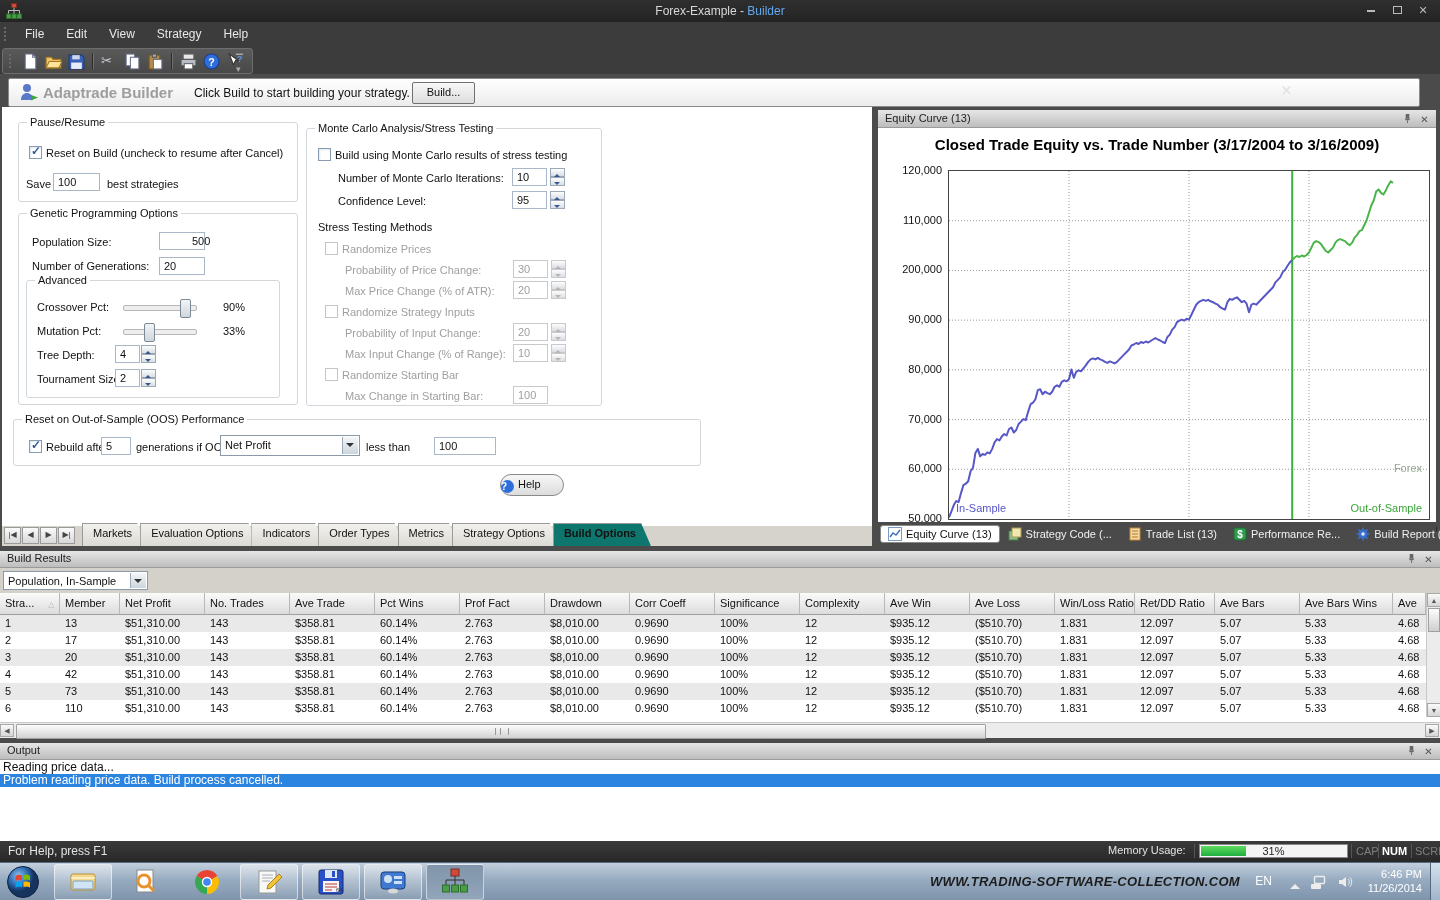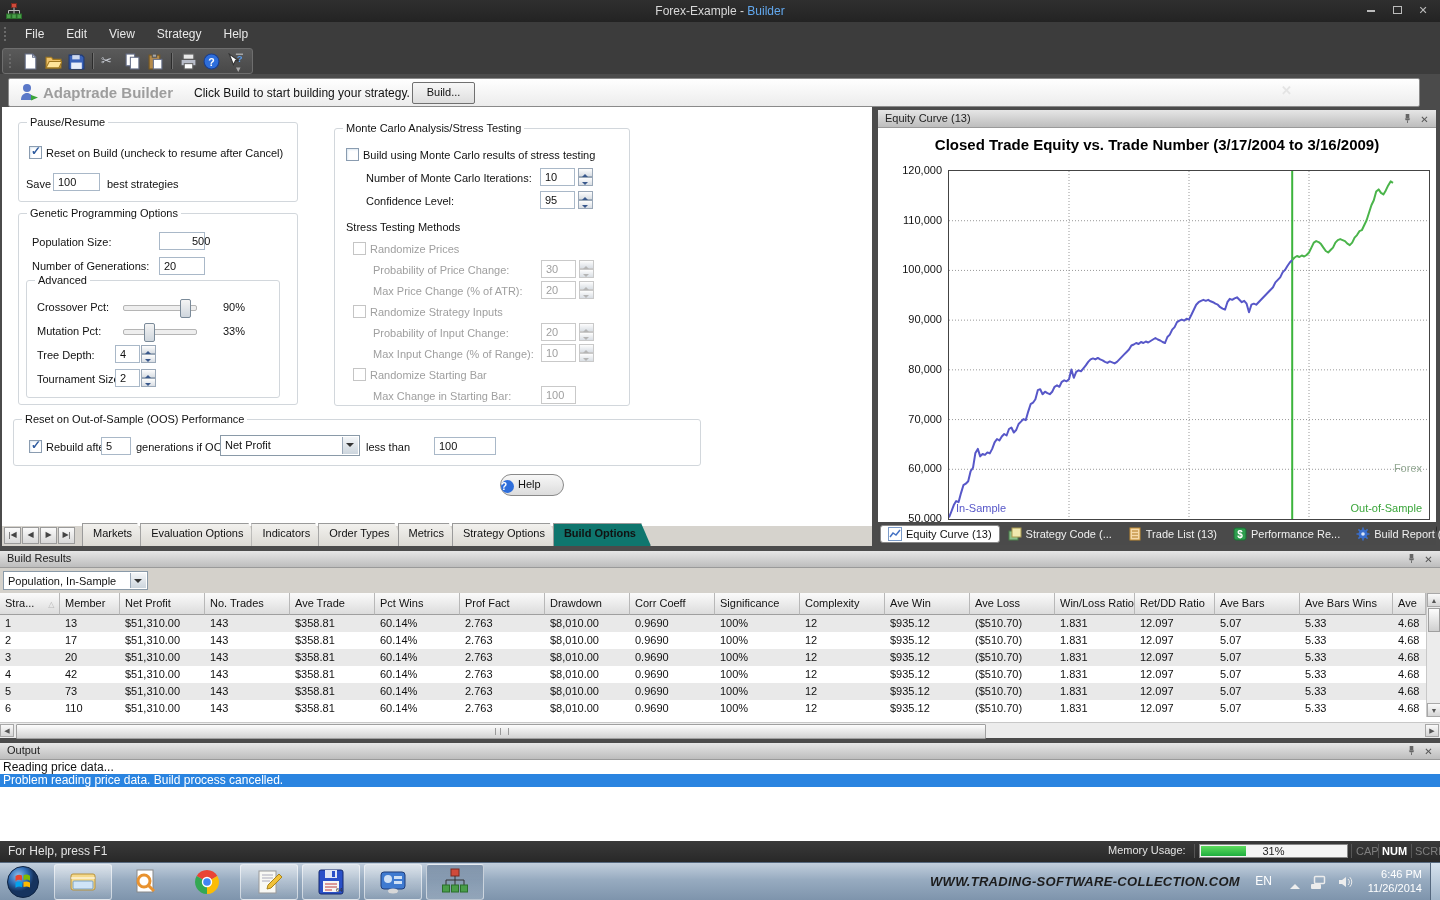--- a/index.html
+++ b/index.html
@@ -284,21 +284,21 @@
       <div class="combo" style="left:206px;top:15px;width:140px;height:21px;">
         <span class="ctext">Net Profit</span>
         <span class="cbtn"></span>
       </div>
       <span class="lbl" style="left:352px;top:21px;">less than</span>
       <div class="fld" style="left:420px;top:17px;width:62px;">100</div>
     </div>
 
     <div class="helpbtn" style="left:498px;top:367px;"><span class="helpq">?</span><span>Help</span></div>
 
-    <div class="grp" style="left:304px;top:21px;width:296px;height:278px;margin-left:28px;">
+    <div class="grp" style="left:304px;top:21px;width:296px;height:278px;">
       <span class="lg">Monte Carlo Analysis/Stress Testing</span>
       <span class="cb" style="left:11px;top:19px;"></span>
       <span class="lbl" style="left:28px;top:20px;">Build using Monte Carlo results of stress testing</span>
       <span class="lbl" style="left:31px;top:43px;">Number of Monte Carlo Iterations:</span>
       <div class="fld" style="left:205px;top:39px;width:35px;">10</div>
       <span class="spin" style="left:243px;top:39px;">
           <i class="up"></i>
           <i class="dn"></i>
         </span>
       <span class="lbl" style="left:31px;top:66px;">Confidence Level:</span>
@@ -389,21 +389,21 @@
           <line x1="343.2" y1="0" x2="343.2" y2="348" stroke="#3cb43c" stroke-width="2"></line>
           <polyline points="0.0,346.5 2.4,340.5 4.8,334.1 7.2,330.1 9.6,331.1 12.0,322.1 14.4,314.2 16.8,312.7 19.2,310.2 21.6,300.3 24.0,296.8 26.4,281.9 28.8,277.9 31.2,285.4 33.6,282.9 36.0,283.9 38.4,281.4 40.8,282.4 43.2,277.9 45.6,271.4 48.0,268.0 50.4,269.5 52.8,265.5 55.2,263.0 57.6,264.5 60.0,258.0 62.4,256.5 64.8,261.5 67.2,259.0 69.6,253.0 72.0,250.6 74.4,248.1 76.8,249.1 79.2,240.6 81.6,233.2 84.0,231.7 86.4,228.2 88.8,219.2 91.2,218.2 93.6,223.2 96.0,220.7 98.4,222.2 100.8,223.2 103.2,220.7 105.6,215.8 108.0,214.3 110.4,215.8 112.8,210.8 115.2,209.3 117.6,210.3 120.0,208.3 122.4,198.4 124.8,206.8 127.2,200.8 129.6,199.4 132.0,200.3 134.4,197.4 136.8,194.4 139.2,190.9 141.6,188.4 144.0,187.4 146.4,188.4 148.8,186.9 151.2,188.4 153.6,189.4 156.0,190.9 158.4,191.9 160.8,190.4 163.2,191.4 165.6,192.4 168.0,190.9 170.4,188.4 172.8,185.9 175.2,183.4 177.6,181.0 180.0,178.5 182.4,174.5 184.8,173.5 187.2,172.0 189.6,173.0 192.0,171.0 194.4,172.0 196.8,170.5 199.2,171.5 201.6,170.0 204.0,168.5 206.4,167.0 208.8,168.5 211.2,169.5 213.6,171.0 216.0,172.0 218.4,166.0 220.8,163.6 223.2,158.6 225.6,156.1 228.0,151.1 230.4,149.6 232.8,148.6 235.2,149.6 237.6,147.7 240.0,148.6 242.4,143.7 244.8,138.7 247.2,133.7 249.6,131.2 252.0,129.8 254.4,128.8 256.8,129.8 259.2,128.8 261.6,130.3 264.0,131.2 266.4,132.7 268.8,133.7 271.2,136.2 273.6,137.7 276.0,138.7 278.4,131.2 280.8,127.8 283.2,128.8 285.6,127.3 288.0,126.3 290.4,128.8 292.8,131.2 295.2,129.8 297.6,132.7 300.0,141.2 302.4,133.7 304.8,132.7 307.2,133.7 309.6,131.2 312.0,128.8 314.4,126.3 316.8,123.8 319.2,121.3 321.6,118.8 324.0,116.3 326.4,111.4 328.8,108.9 331.2,106.4 333.6,101.4 336.0,98.9 338.4,95.0 340.8,91.5 343.2,89.0" fill="none" stroke="#5757c8" stroke-width="2" stroke-linejoin="round"></polyline>
           <polyline points="343.2,89.0 345.6,86.5 348.0,85.0 350.4,86.0 352.8,84.5 355.2,85.5 357.6,84.0 360.0,81.5 362.4,76.6 364.8,71.6 367.2,70.1 369.6,71.1 372.0,73.1 374.4,76.6 376.8,80.0 379.2,81.5 381.6,79.0 384.0,76.6 386.4,71.6 388.8,69.1 391.2,68.1 393.6,69.1 396.0,70.1 398.4,72.6 400.8,74.1 403.2,71.6 405.6,66.6 408.0,64.1 410.4,60.2 412.8,59.2 415.2,54.2 417.6,49.2 420.0,41.8 422.4,34.3 424.8,29.3 427.2,20.4 429.6,18.4 432.0,21.9 434.4,23.4 436.8,19.4 439.2,14.4 441.6,10.4 444.0,11.9" fill="none" stroke="#4ab44a" stroke-width="2" stroke-linejoin="round"></polyline>
         </svg>
       <div id="chart-labels">
           <span class="ticklab" style="left: 2px; top: 384px; width: 62px; text-align: right;">50,000</span>
           <span class="ticklab" style="left: 2px; top: 334.286px; width: 62px; text-align: right;">60,000</span>
           <span class="ticklab" style="left: 2px; top: 284.571px; width: 62px; text-align: right;">70,000</span>
           <span class="ticklab" style="left: 2px; top: 234.857px; width: 62px; text-align: right;">80,000</span>
           <span class="ticklab" style="left: 2px; top: 185.143px; width: 62px; text-align: right;">90,000</span>
-          <span class="ticklab" style="left: 2px; top: 135.429px; width: 62px; text-align: right;">100,000</span>
+          <span class="ticklab" style="left: 2px; top: 135.429px; width: 62px; text-align: right;">200,000</span>
           <span class="ticklab" style="left: 2px; top: 85.7143px; width: 62px; text-align: right;">110,000</span>
           <span class="ticklab" style="left: 2px; top: 36px; width: 62px; text-align: right;">120,000</span>
           <span class="ticklab" style="left: 52px; top: 395px; width: 36px; text-align: center;">0</span>
           <span class="ticklab" style="left: 172px; top: 395px; width: 36px; text-align: center;">50</span>
           <span class="ticklab" style="left: 292px; top: 395px; width: 36px; text-align: center;">100</span>
           <span class="ticklab" style="left: 412px; top: 395px; width: 36px; text-align: center;">150</span>
           <span class="ticklab" style="left: 532px; top: 395px; width: 36px; text-align: center;">200</span>
           <span class="ticklab" style="left: 78px; top: 374px; color: rgb(87, 87, 200);">In-Sample</span>
           <span class="ticklab" style="left: 430px; top: 374px; width: 114px; text-align: right; color: rgb(58, 165, 58);">Out-of-Sample</span>
           <span class="ticklab" style="left: 500px; top: 334.286px; width: 44px; text-align: right; color: rgb(147, 168, 147);">Forex</span>

